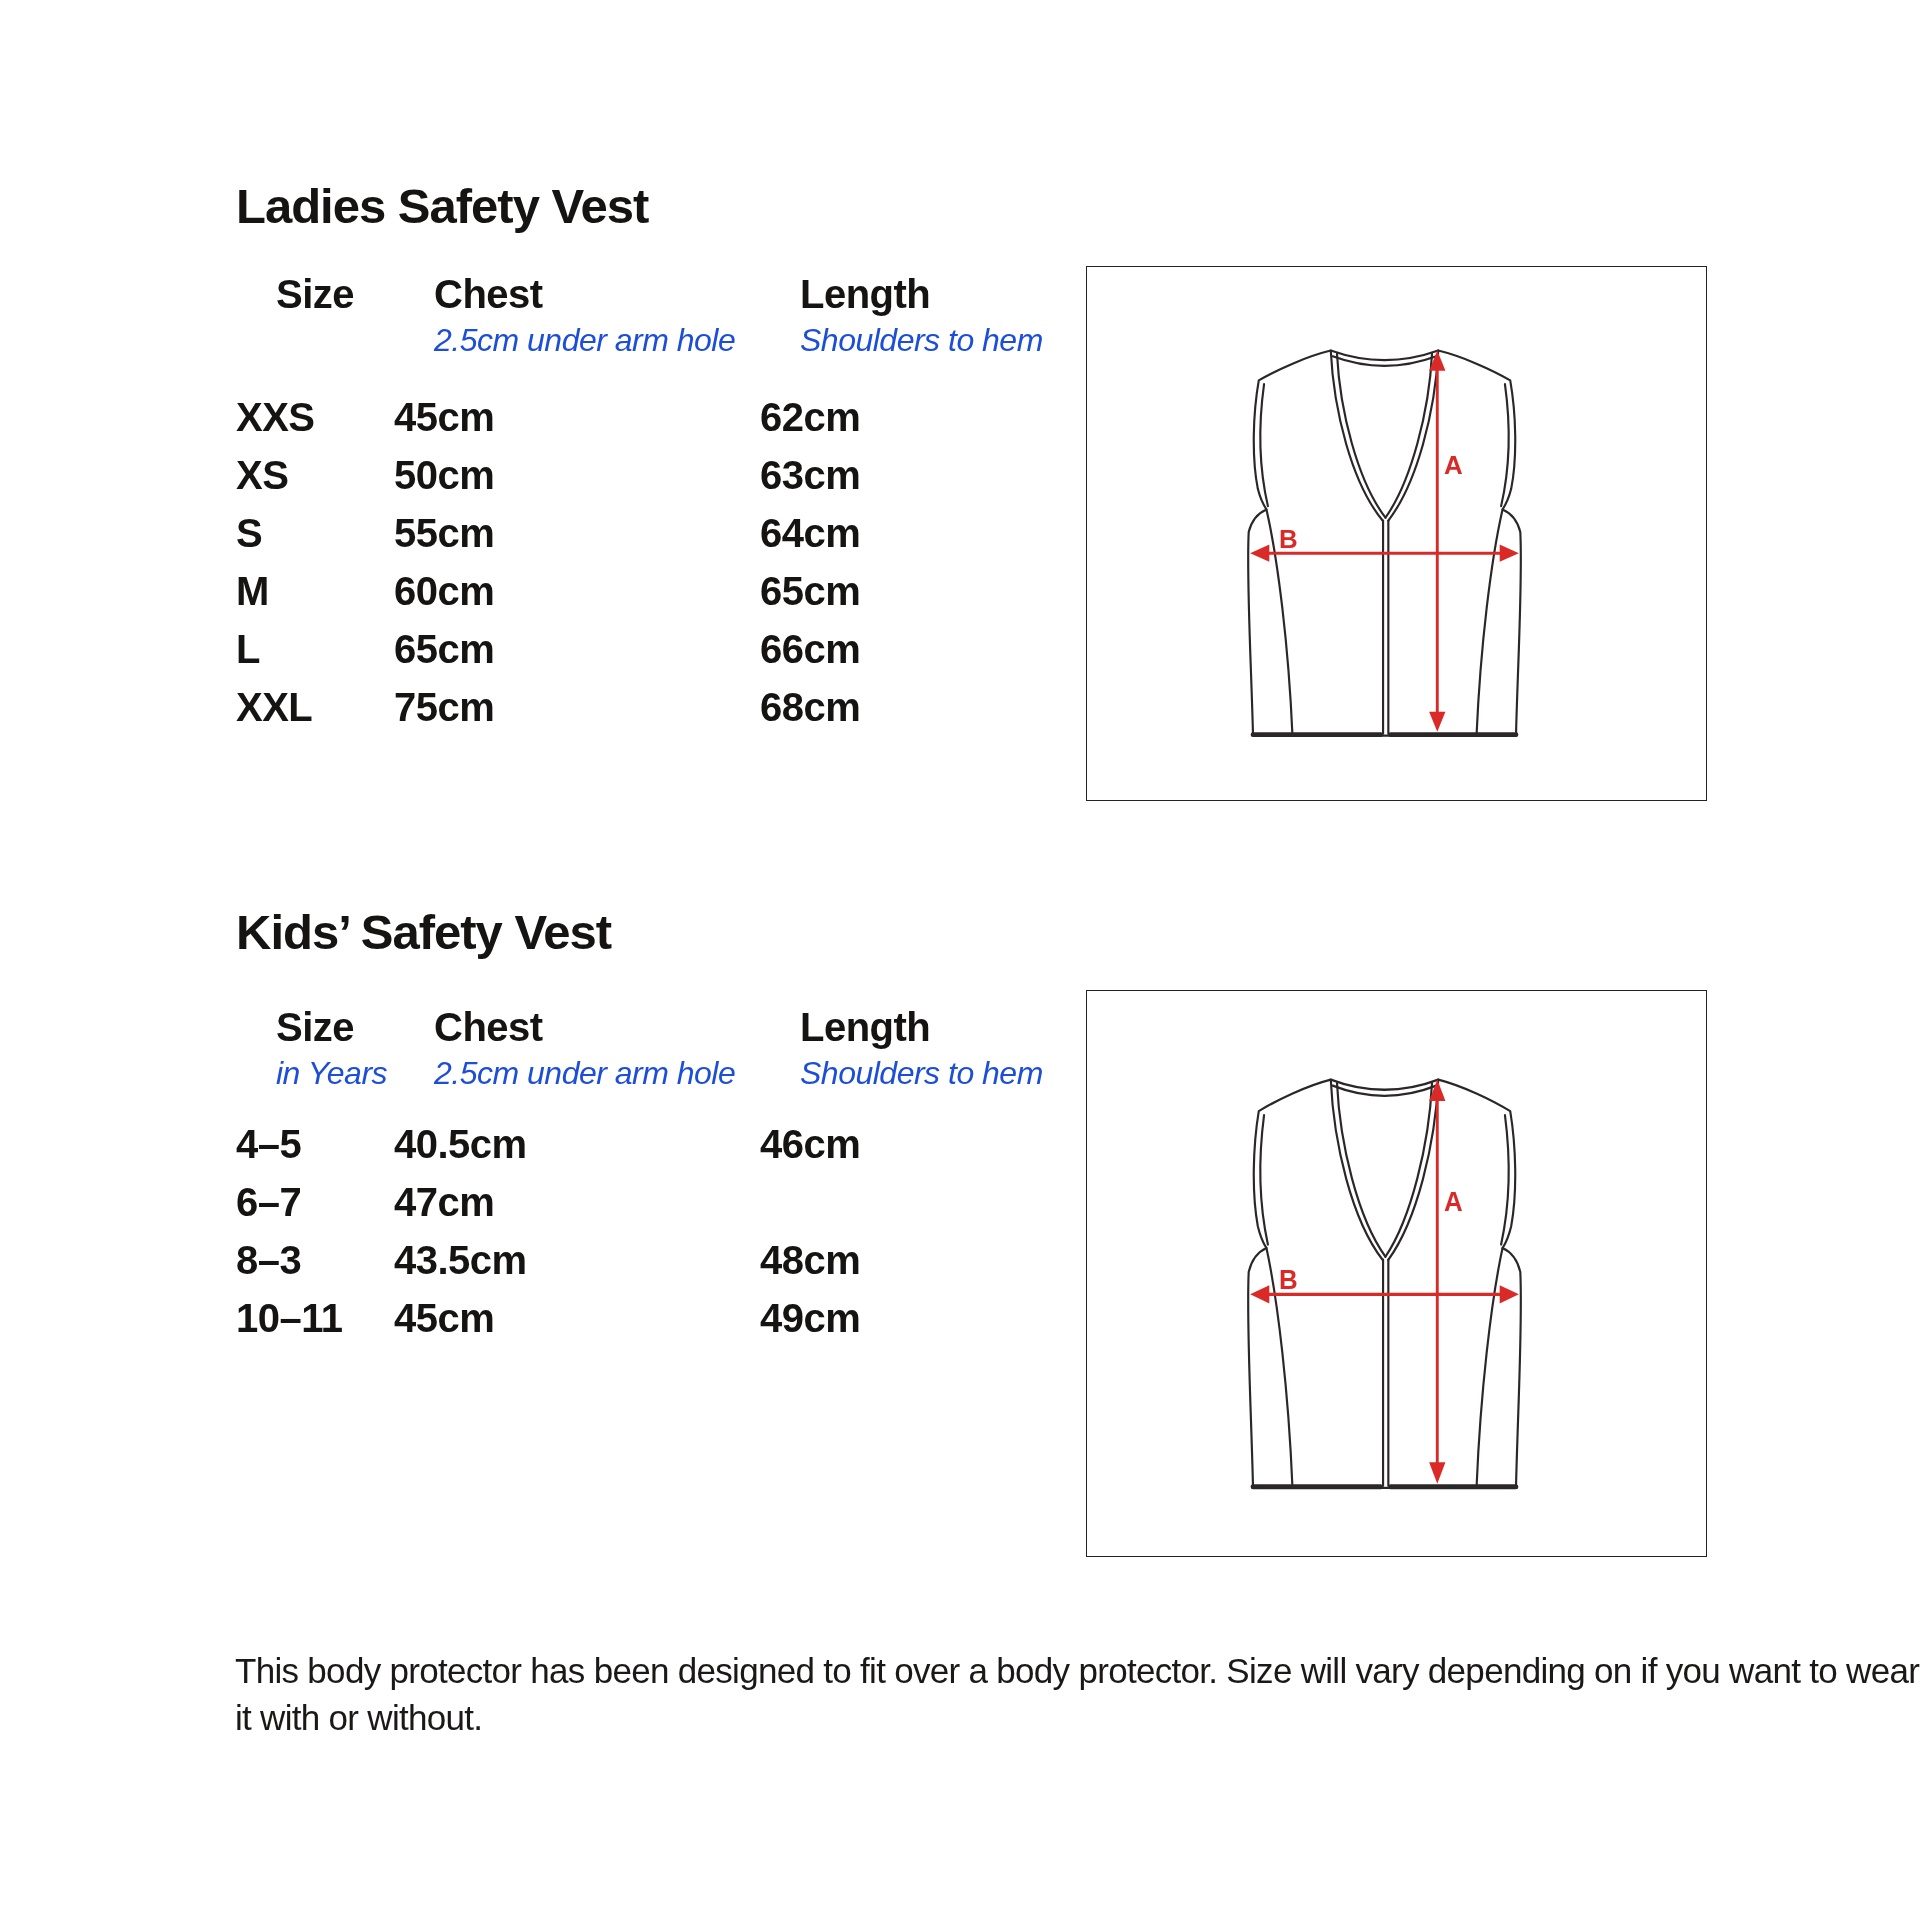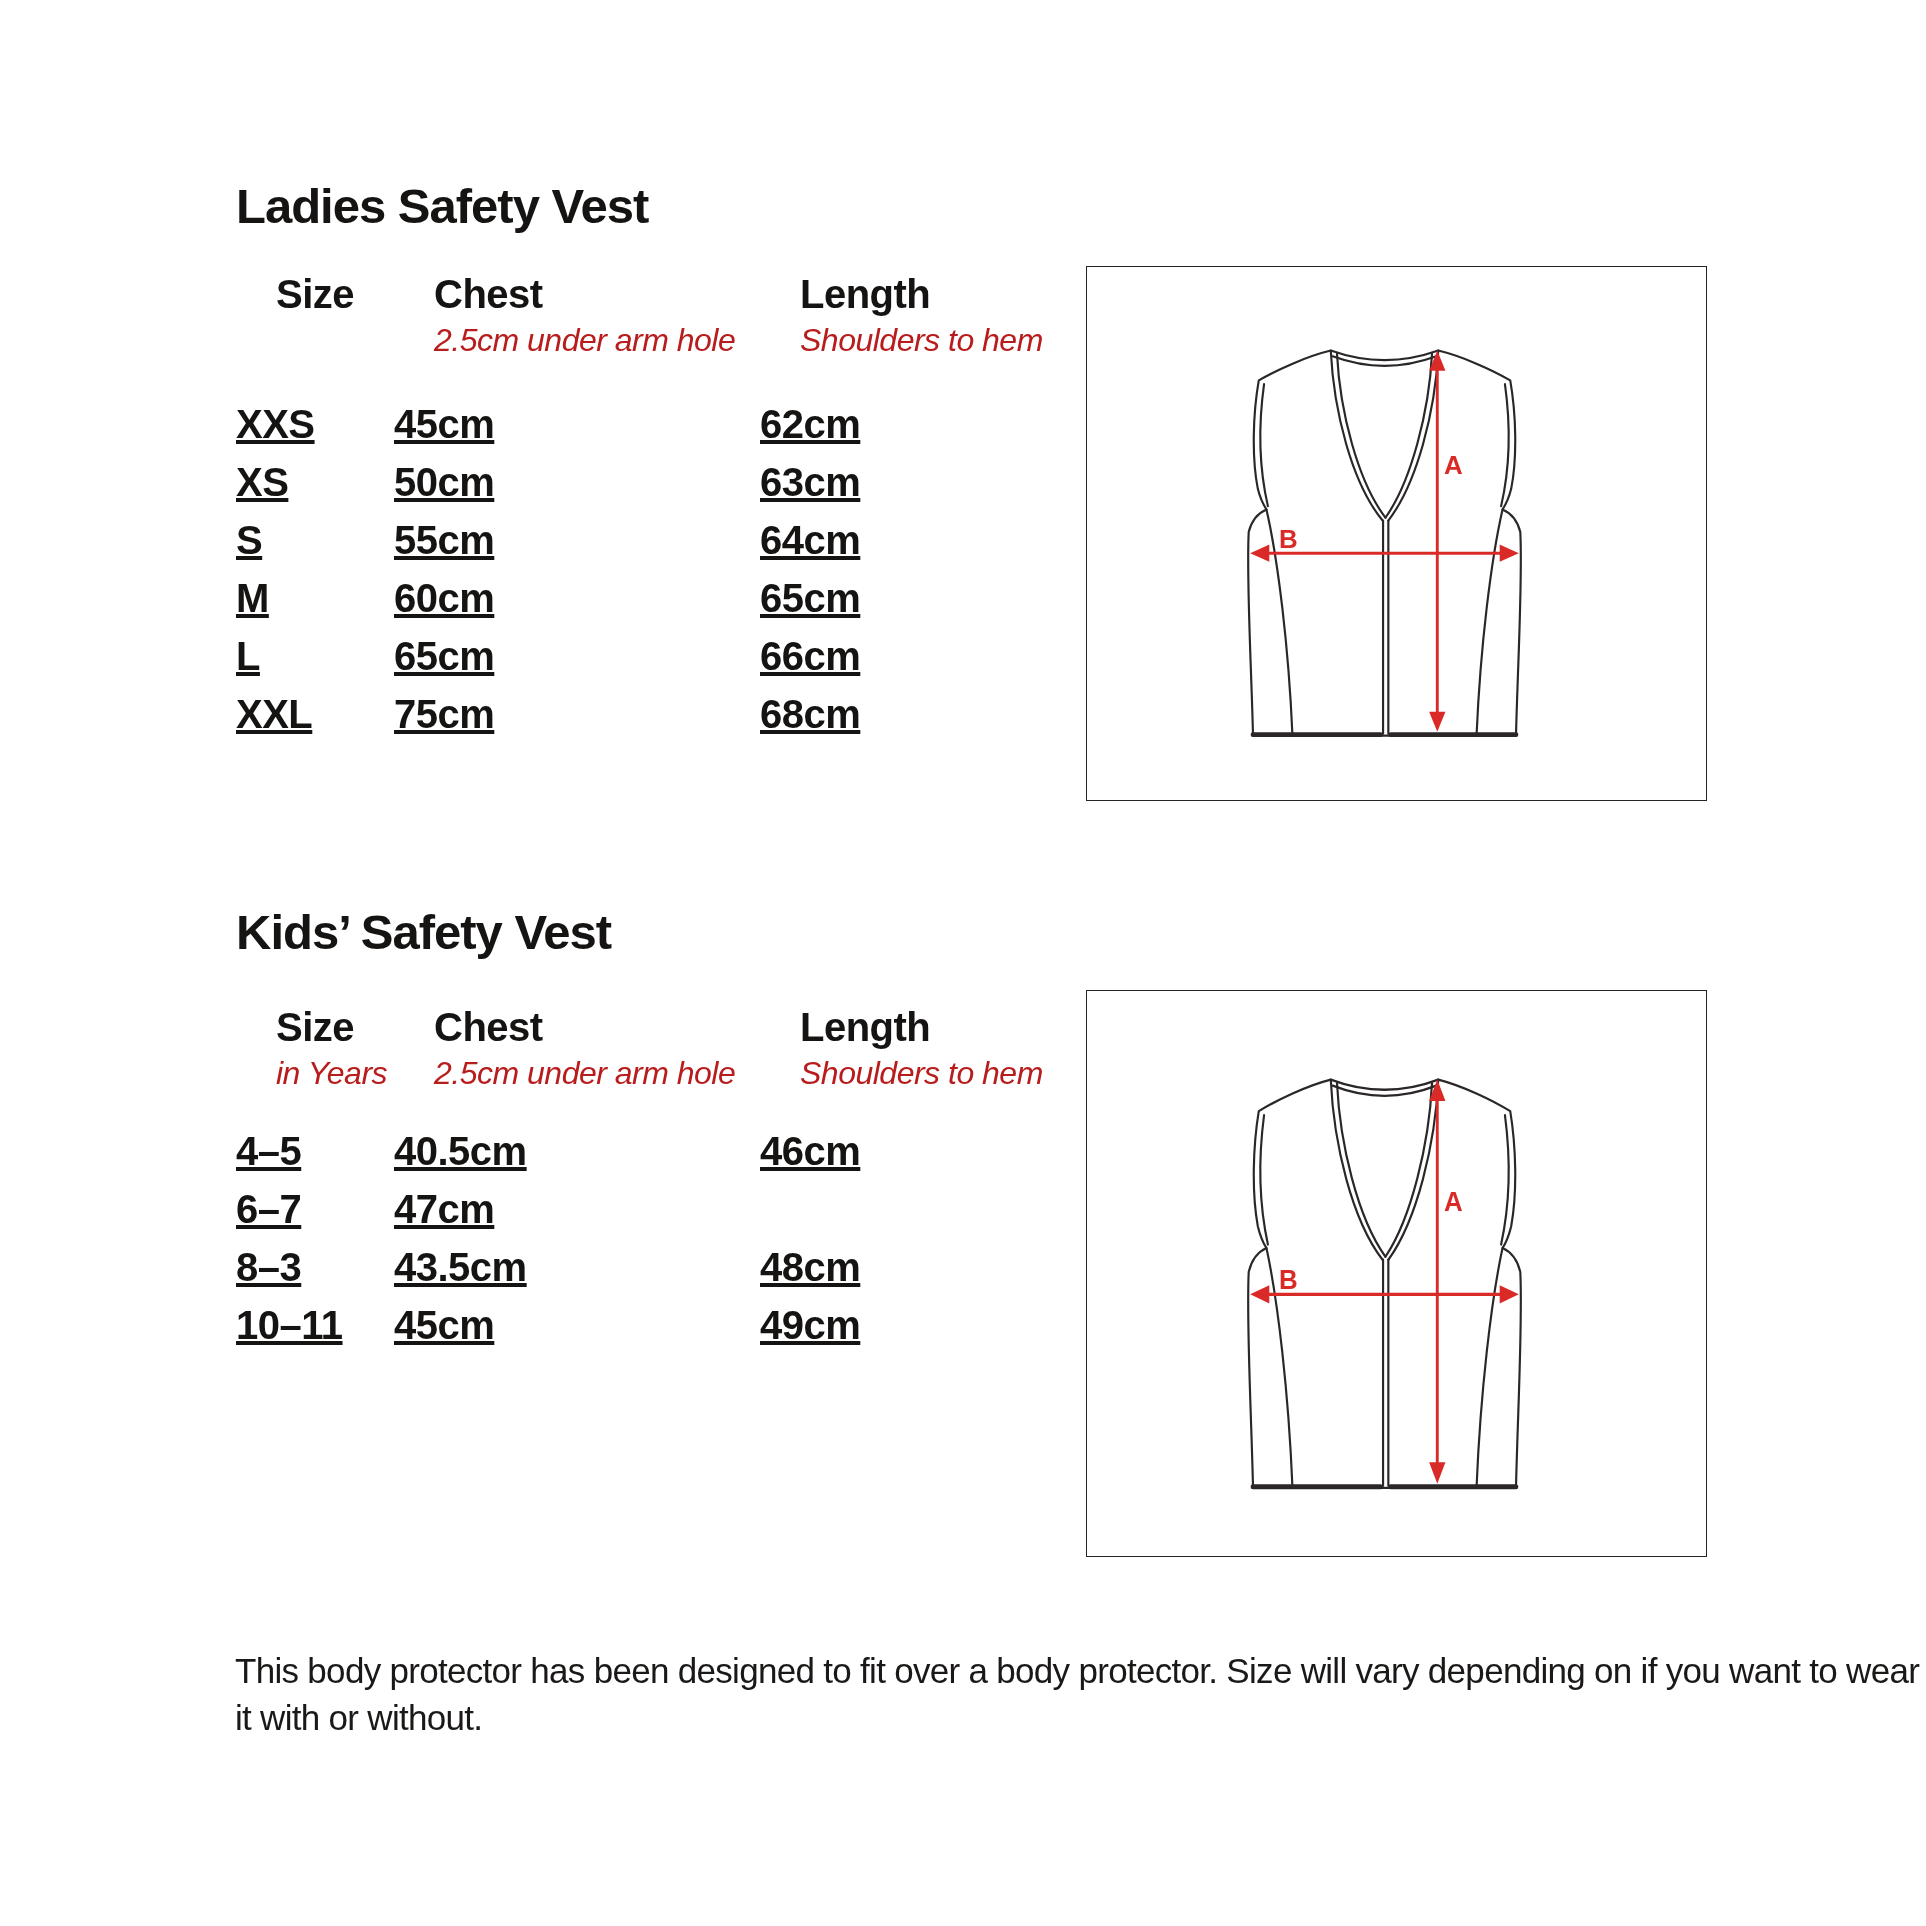--- a/index.html
+++ b/index.html
@@ -16,22 +16,22 @@
   .tbl-header,.tbl-rows{position:absolute;left:236px;width:790px;}
   #ladies-header{top:274px;}
   #ladies-rows{top:395px;}
   #kids-header{top:1007px;}
   #kids-rows{top:1122px;}
   .hdr-row{display:flex;margin-left:40px;}
   .c1{width:158px;flex:none;}
   .c2{width:366px;flex:none;}
   .c3{flex:1;}
   .hlabel{font-size:40px;font-weight:700;line-height:40px;letter-spacing:-0.5px;}
-  .hsub{font-size:32px;font-style:italic;line-height:32px;margin-top:9.6px;letter-spacing:-0.5px;color:#b91c1c;}
-  .row{display:flex;height:58px;align-items:center;font-size:40px;font-weight:700;letter-spacing:-0.5px;text-decoration:underline;}
+  .hsub{font-size:32px;font-style:italic;line-height:32px;margin-top:9.6px;letter-spacing:-0.5px;color:#1d4ed8;}
+  .row{display:flex;height:58px;align-items:flex-start;font-size:40px;font-weight:700;letter-spacing:-0.5px;}
   .diagram-box{
     position:absolute;left:1086px;width:621px;background:#ffffff;
     border:1.4px solid #262223;box-sizing:border-box;
   }
   #ladies-diagram{top:266px;height:535px;}
   #kids-diagram{top:990px;height:567px;}
   svg.vest{width:100%;height:100%;display:block;}
   .footnote{
     position:absolute;left:235px;top:1647px;width:1700px;
     font-size:35px;line-height:47px;letter-spacing:-0.7px;color:#1b1917;

